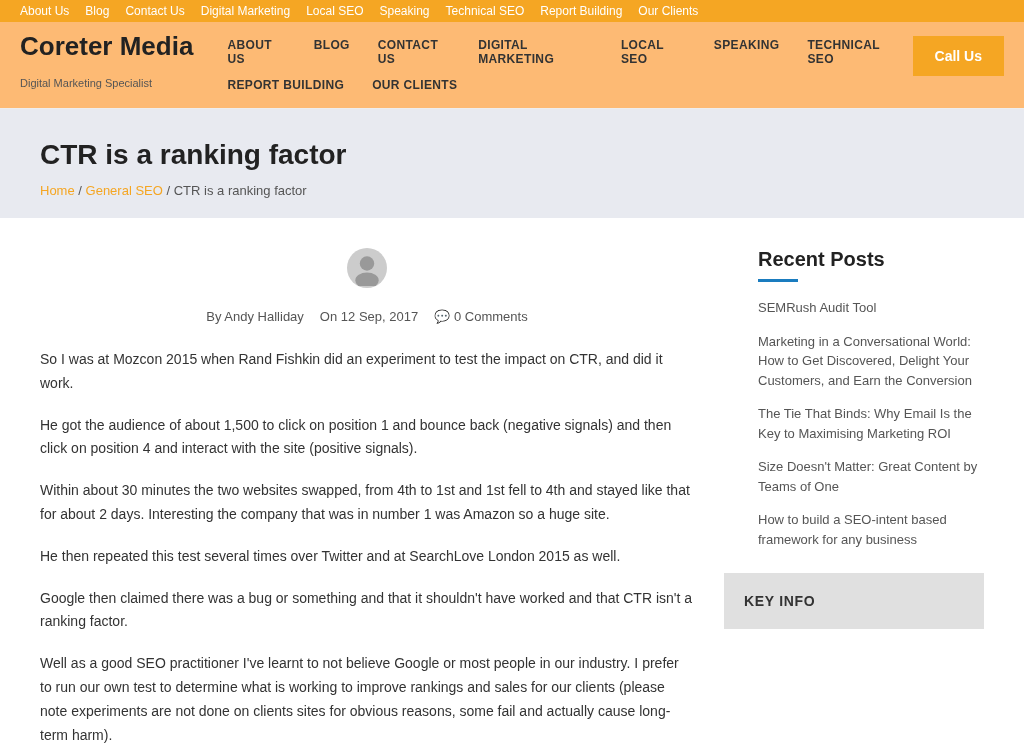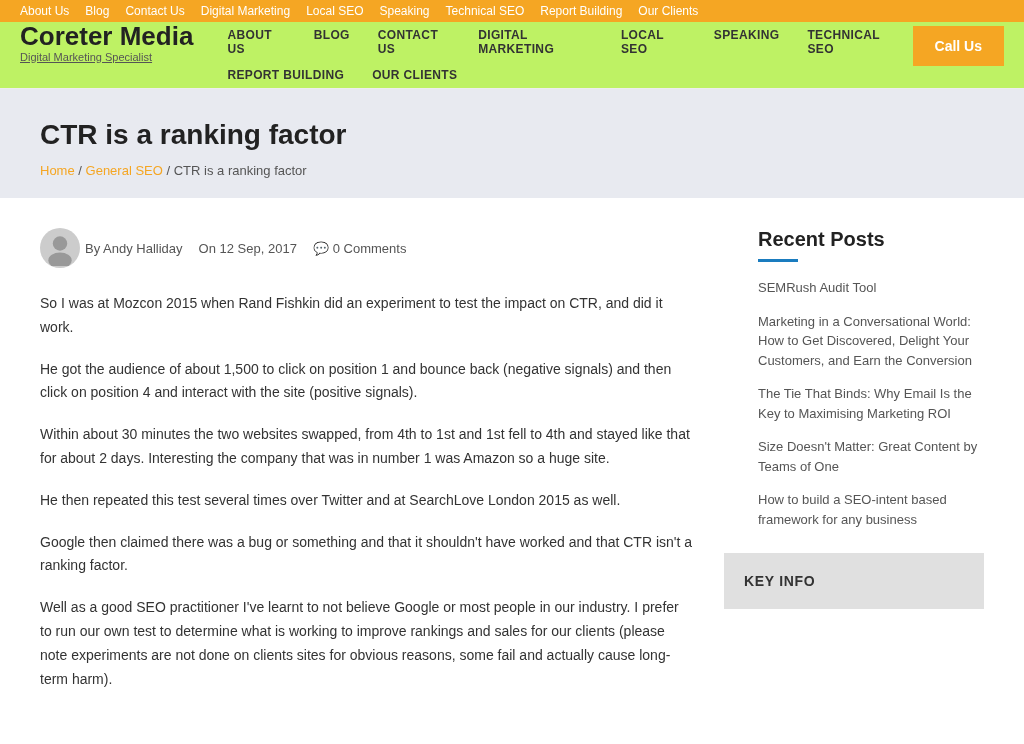--- a/index.html
+++ b/index.html
@@ -16,39 +16,38 @@
     .top-bar a {
       color: #fff;
       text-decoration: none;
       font-size: 12px;
     }
 
     
     .main-nav {
       display: flex;
       align-items: flex-start;
-      padding: 0 20px;
-      background: #bef264;
+      padding: 10px 20px;
+      background: #fdba74;
       border-bottom: 1px solid #eee;
     }
     .logo {
       min-width: 140px;
       margin-right: 20px;
     }
     .logo h1 {
       font-size: 26px;
       font-weight: 900;
       color: #222;
       line-height: 1.1;
     }
     .logo p {
       font-size: 11px;
       color: #555;
-      margin-top: 0;
-      text-decoration: underline;
+      margin-top: 16px;
     }
     .nav-links {
       flex: 1;
       display: flex;
       flex-wrap: wrap;
       align-items: center;
       gap: 0;
     }
     .nav-row {
       display: flex;
@@ -106,22 +105,23 @@
       gap: 30px;
       padding: 30px 40px;
       max-width: 1024px;
     }
     .main-content {
       flex: 1;
     }
     .author-row {
       display: flex;
       align-items: center;
-      gap: 5px;
+      gap: 21px;
       margin-bottom: 24px;
+      flex-direction: column;
     }
     .avatar {
       width: 40px;
       height: 40px;
       border-radius: 50%;
       background: #ccc;
       display: flex;
       align-items: center;
       justify-content: center;
       overflow: hidden;

